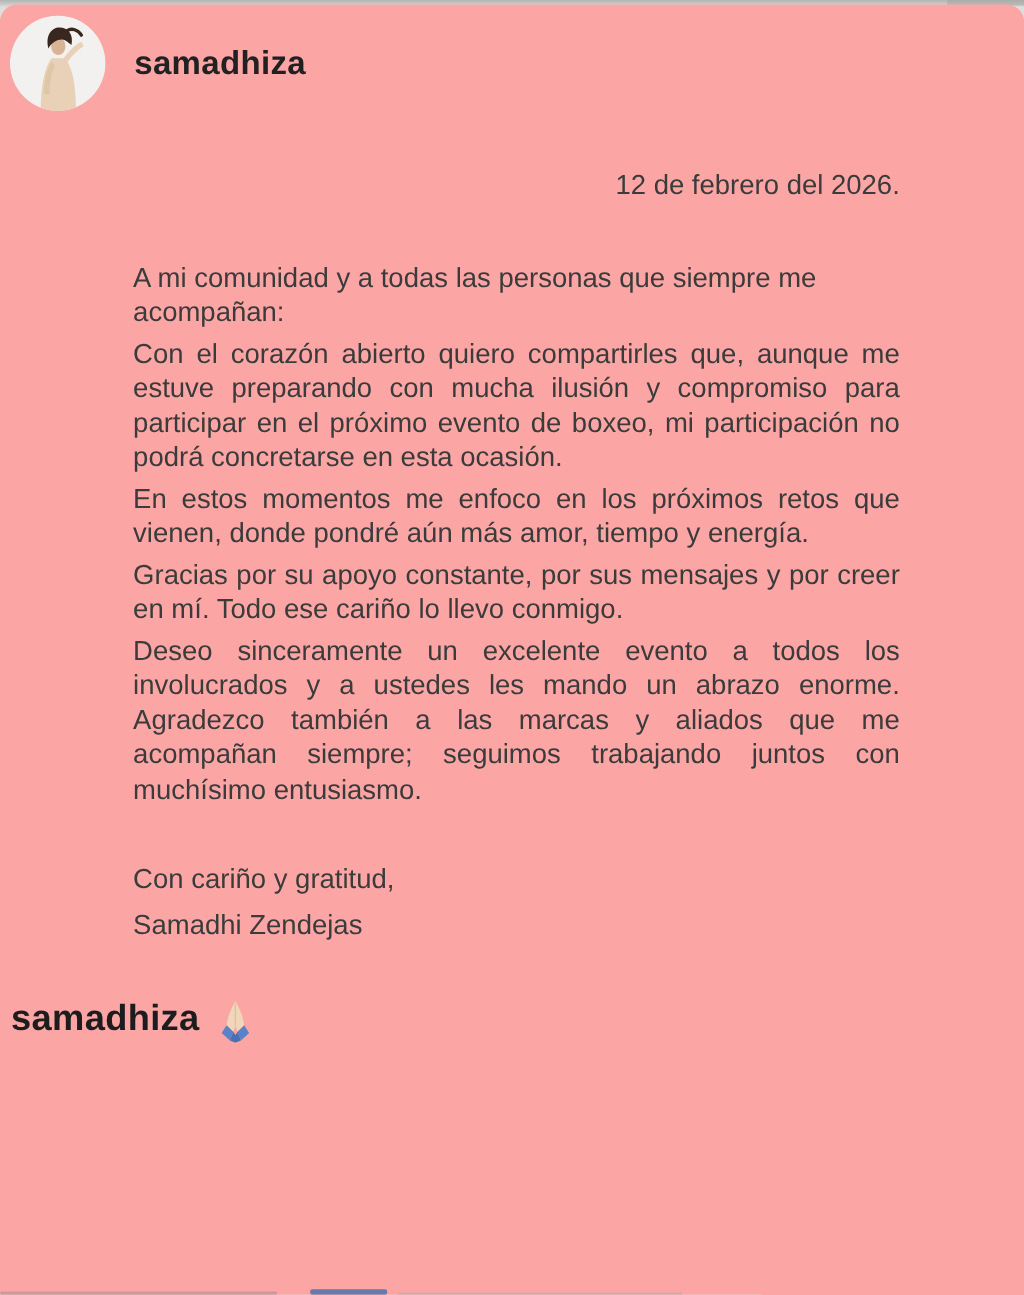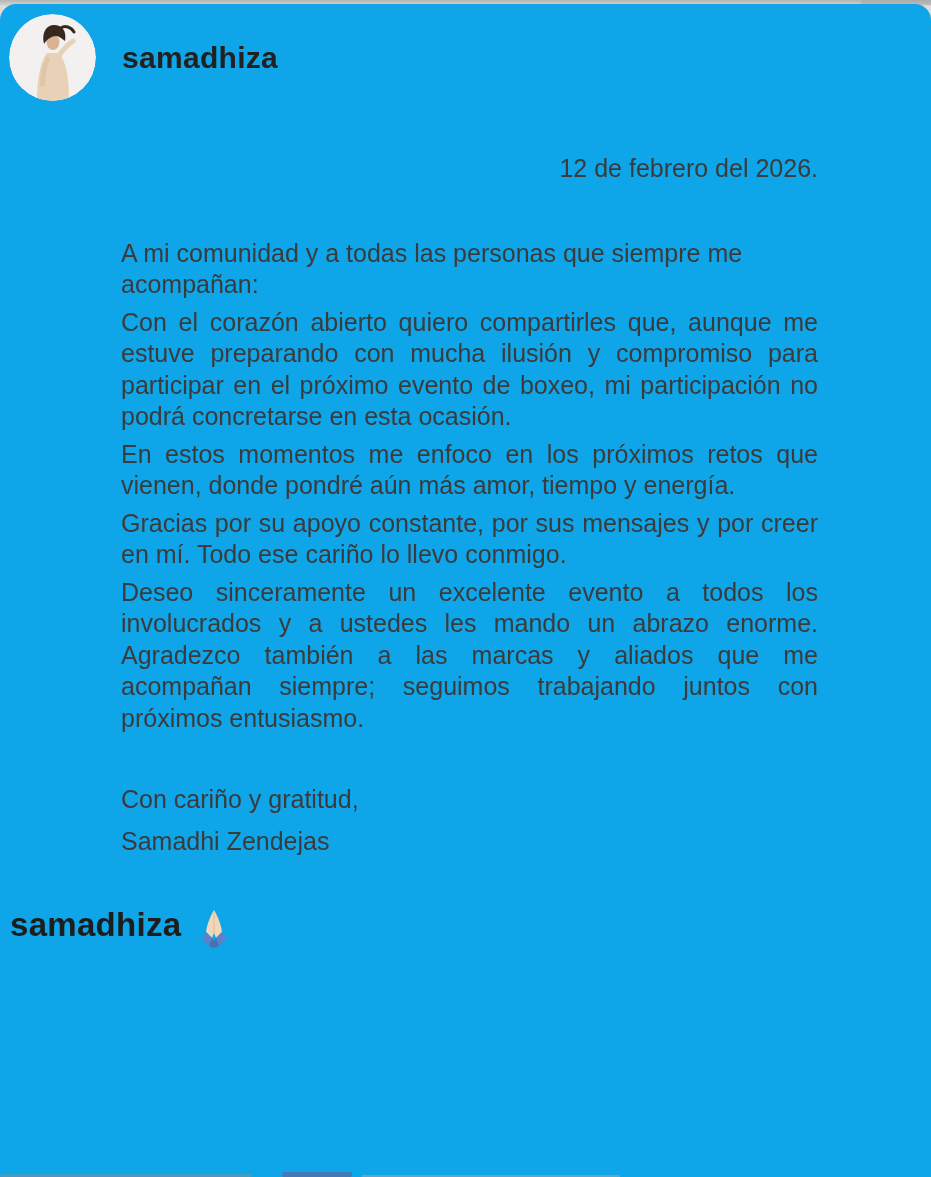--- a/index.html
+++ b/index.html
@@ -13,21 +13,21 @@
   .top-strip {
     position: absolute; top: 0; left: 0; right: 0; height: 6px;
     background: linear-gradient(to bottom, #b4b4b2, #d8d8d6);
   }
   .top-strip-dark {
     position: absolute; top: 0; right: 0; width: 70px; height: 5px;
     background: #a5a5a3; opacity: .55;
   }
   .card {
     position: absolute; top: 4px; left: 0; right: 0; bottom: 0;
-    background: #0ea5e9;
+    background: #fca5a5;
     border-radius: 16px 16px 0 0;
   }
   .post-header {
     display: flex; align-items: center;
     padding: 10px 0 0 9px;
     gap: 26px;
   }
   .avatar {
     width: 87px; height: 87px; border-radius: 50%;
     flex: 0 0 auto; display: block;
@@ -90,21 +90,21 @@
     </svg>
     <span class="username">samadhiza</span>
   </div>
 
   <div class="letter">
     <div class="letter-date">12 de febrero del 2026.</div>
     <div class="letter-salutation">A mi comunidad y a todas las personas que siempre me acompañan:</div>
     <p>Con el corazón abierto quiero compartirles que, aunque me estuve preparando con mucha ilusión y compromiso para participar en el próximo evento de boxeo, mi participación no podrá concretarse en esta ocasión.</p>
     <p>En estos momentos me enfoco en los próximos retos que vienen, donde pondré aún más amor, tiempo y energía.</p>
     <p>Gracias por su apoyo constante, por sus mensajes y por creer en mí. Todo ese cariño lo llevo conmigo.</p>
-    <p>Deseo sinceramente un excelente evento a todos los involucrados y a ustedes les mando un abrazo enorme. Agradezco también a las marcas y aliados que me acompañan siempre; seguimos trabajando juntos con próximos entusiasmo.</p>
+    <p>Deseo sinceramente un excelente evento a todos los involucrados y a ustedes les mando un abrazo enorme. Agradezco también a las marcas y aliados que me acompañan siempre; seguimos trabajando juntos con muchísimo entusiasmo.</p>
     <p class="letter-closing">Con cariño y gratitud,</p>
     <p class="letter-signature">Samadhi Zendejas</p>
   </div>
 
   <div class="caption">
     <span class="caption-username">samadhiza</span>
     <svg class="hands-icon" width="38" height="40" viewBox="0 0 38 40" xmlns="http://www.w3.org/2000/svg">
       <path d="M19 2 C15.5 8 12 16 11 24 L17 30 L19 25 Z" fill="#f0d6ba"></path>
       <path d="M19 2 C22.5 8 26 16 27 24 L21 30 L19 25 Z" fill="#f0d6ba"></path>
       <path d="M19 4 L19 25" stroke="#e3c09a" stroke-width="1.2"></path>

